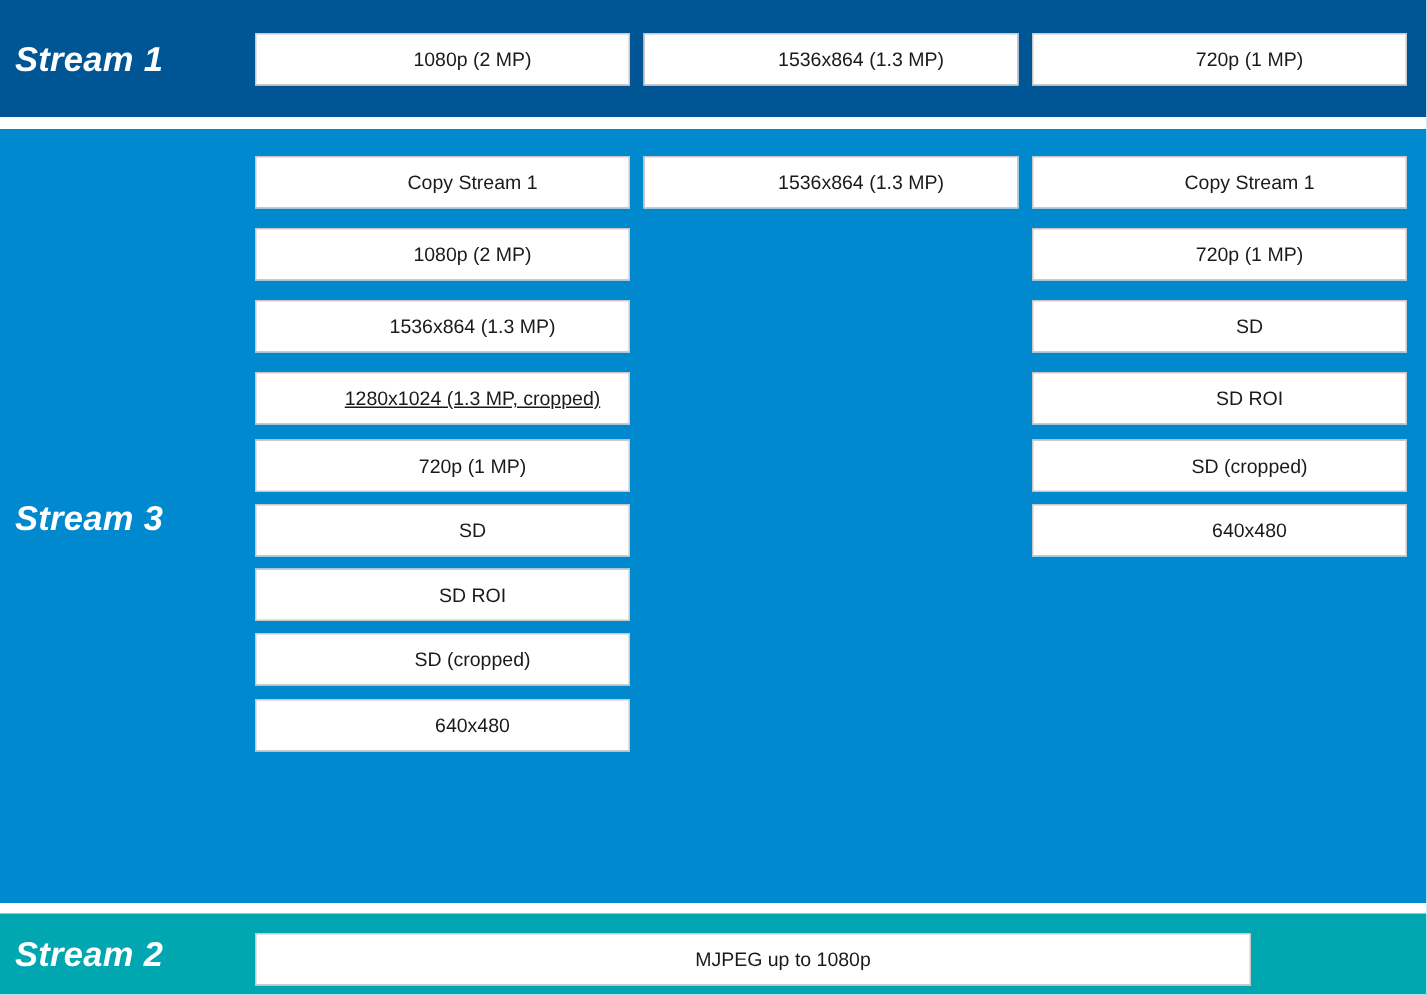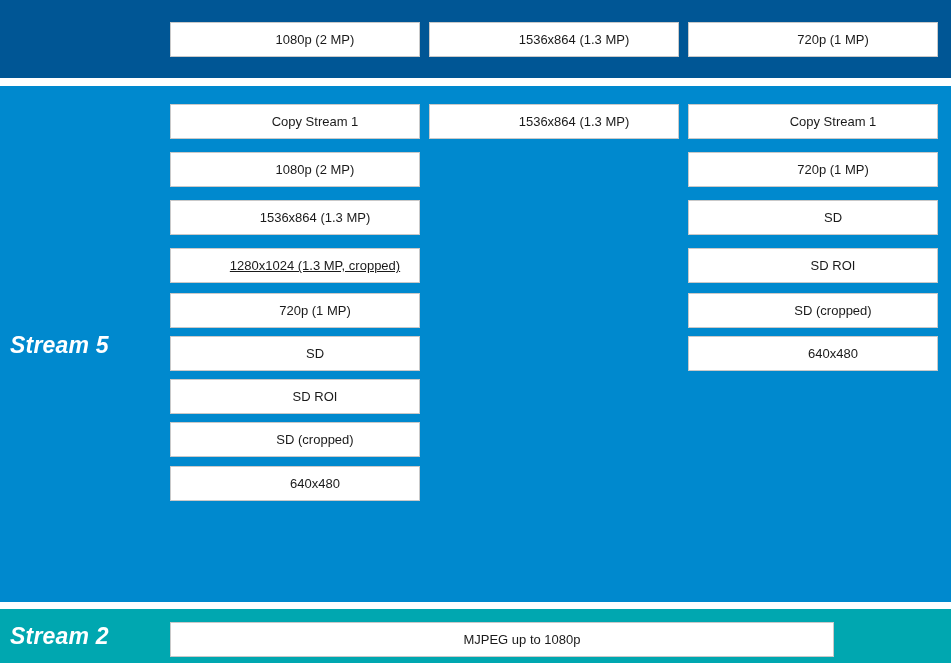--- a/index.html
+++ b/index.html
@@ -70,27 +70,28 @@
   .col-mid    { left: 429px; width: 250px; }
   .col-right  { left: 688px; width: 250px; }
   .col-full   { left: 170px; width: 664px; }
 </style>
 </head>
 <body>
 
 <div id="diagram">
 
   <div class="band band-stream1"></div>
+  <div class="stream-label label-stream1">Stream 1</div>
 
   <div class="opt-box col-left" style="top:22px;">1080p (2 MP)</div>
   <div class="opt-box col-mid" style="top:22px;">1536x864 (1.3 MP)</div>
   <div class="opt-box col-right" style="top:22px;">720p (1 MP)</div>
 
   <div class="band band-stream2"></div>
-  <div class="stream-label label-stream2">Stream 5</div>
+  <div class="stream-label label-stream2">Stream 3</div>
 
   <div class="opt-box col-left" style="top:104px;">Copy Stream 1</div>
   <div class="opt-box col-left" style="top:152px;">1080p (2 MP)</div>
   <div class="opt-box col-left" style="top:200px;">1536x864 (1.3 MP)</div>
   <div class="opt-box col-left" style="top:248px;text-decoration:underline;">1280x1024 (1.3 MP, cropped)</div>
   <div class="opt-box col-left" style="top:293px;">720p (1 MP)</div>
   <div class="opt-box col-left" style="top:336px;">SD</div>
   <div class="opt-box col-left" style="top:379px;">SD ROI</div>
   <div class="opt-box col-left" style="top:422px;">SD (cropped)</div>
   <div class="opt-box col-left" style="top:466px;">640x480</div>

